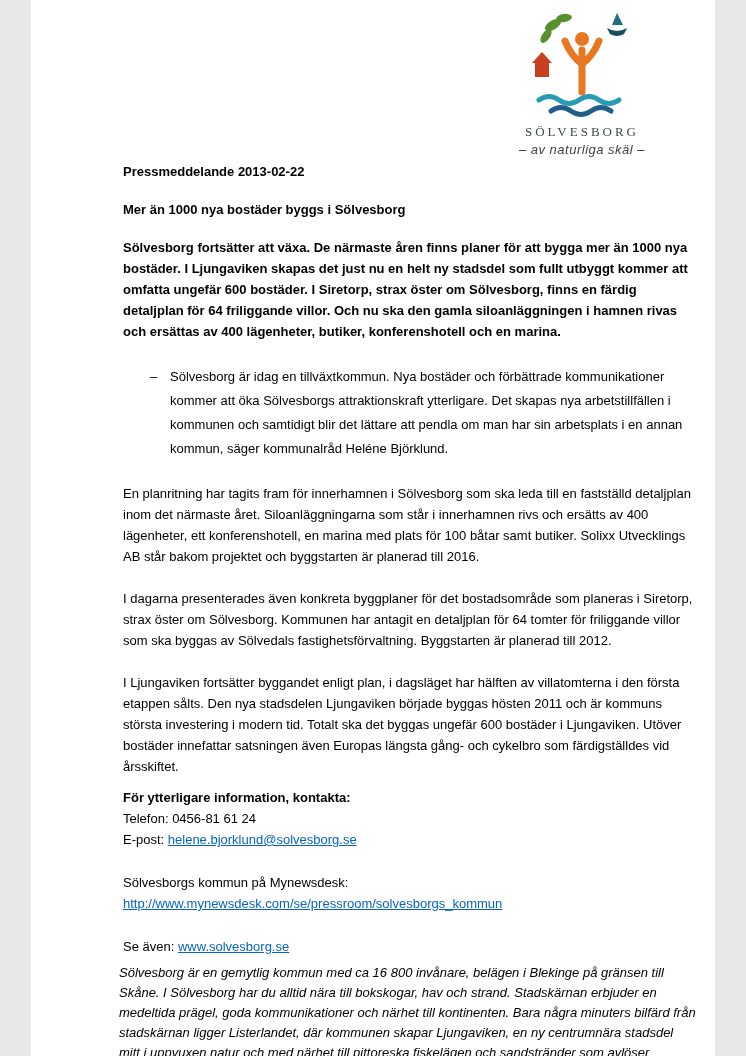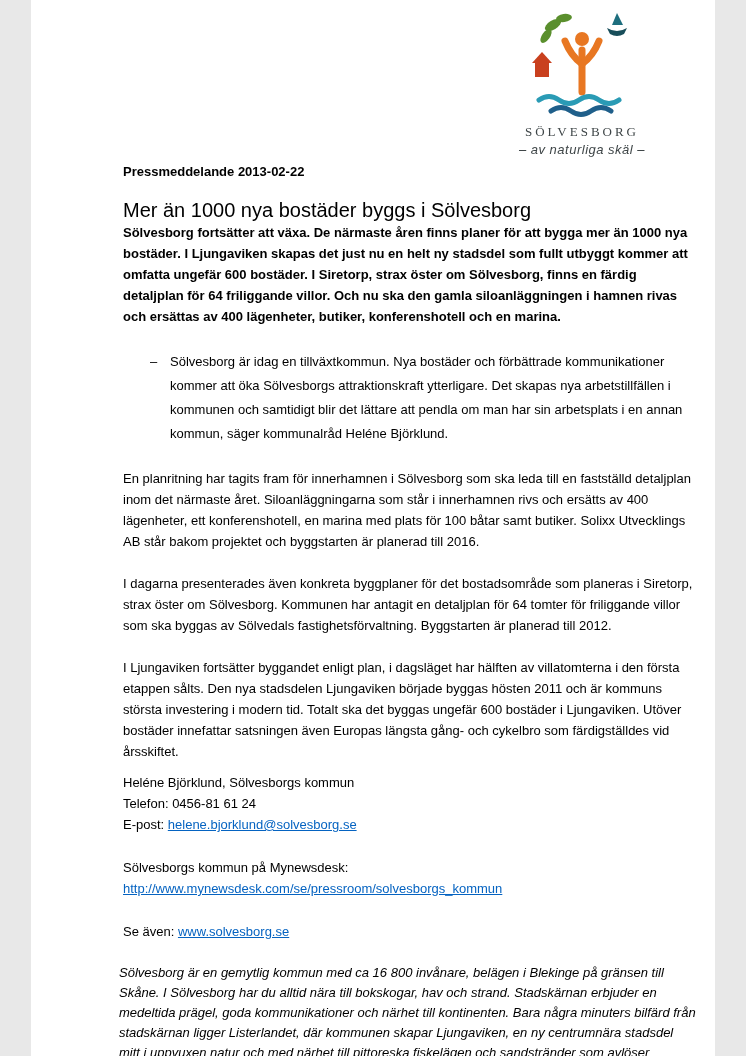--- a/index.html
+++ b/index.html
@@ -40,21 +40,21 @@
 
   
   .content {
     position:absolute;
     top:161px; left:92px;
     width:574px;
     font-size:13px;
     line-height:21px;
   }
   .kicker { font-weight:bold; margin-bottom:17px; }
-  .title  { font-weight:normal; font-size:20px; line-height:22px; margin-bottom:1px; }
+  .title  { font-weight:bold; font-size:13px; line-height:22px; margin-bottom:16px; }
   .lead   { font-weight:bold; margin-bottom:23px; }
 
   .quote {
     display:flex;
     margin:0 0 22px 27px;
     line-height:24px;
   }
   .quote .dash { flex:0 0 auto; width:20px; }
   .quote .quote-text { flex:1 1 auto; }
 
@@ -132,21 +132,21 @@
       <span class="dash">–</span>
       <span class="quote-text">Sölvesborg är idag en tillväxtkommun. Nya bostäder och förbättrade kommunikationer kommer att öka Sölvesborgs attraktionskraft ytterligare. Det skapas nya arbetstillfällen i kommunen och samtidigt blir det lättare att pendla om man har sin arbetsplats i en annan kommun, säger kommunalråd Heléne Björklund.</span>
     </div>
 
     <div class="para">En planritning har tagits fram för innerhamnen i Sölvesborg som ska leda till en fastställd detaljplan inom det närmaste året. Siloanläggningarna som står i innerhamnen rivs och ersätts av 400 lägenheter, ett konferenshotell, en marina med plats för 100 båtar samt butiker. Solixx Utvecklings AB står bakom projektet och byggstarten är planerad till 2016.</div>
 
     <div class="para">I dagarna presenterades även konkreta byggplaner för det bostadsområde som planeras i Siretorp, strax öster om Sölvesborg. Kommunen har antagit en detaljplan för 64 tomter för friliggande villor som ska byggas av Sölvedals fastighetsförvaltning. Byggstarten är planerad till 2012.</div>
 
     <div class="para tight">I Ljungaviken fortsätter byggandet enligt plan, i dagsläget har hälften av villatomterna i den första etappen sålts. Den nya stadsdelen Ljungaviken började byggas hösten 2011 och är kommuns största investering i modern tid. Totalt ska det byggas ungefär 600 bostäder i Ljungaviken. Utöver bostäder innefattar satsningen även Europas längsta gång- och cykelbro som färdigställdes vid årsskiftet.</div>
 
-    <div class="contact-line">Heléne Björklund, Sölvesborgs kommun</div>
+    <div class="contact-heading">För ytterligare information, kontakta:</div>
     <div class="contact-line">Telefon: 0456-81 61 24</div>
     <div class="contact-line">
       <span>E-post: </span><a class="link" href="#">helene.bjorklund@solvesborg.se</a>
     </div>
 
     <div class="single-line">
       <span>Sölvesborgs kommun på Mynewsdesk: </span><a class="link" href="#">http://www.mynewsdesk.com/se/pressroom/solvesborgs_kommun</a>
     </div>
 
     <div class="single-line">

